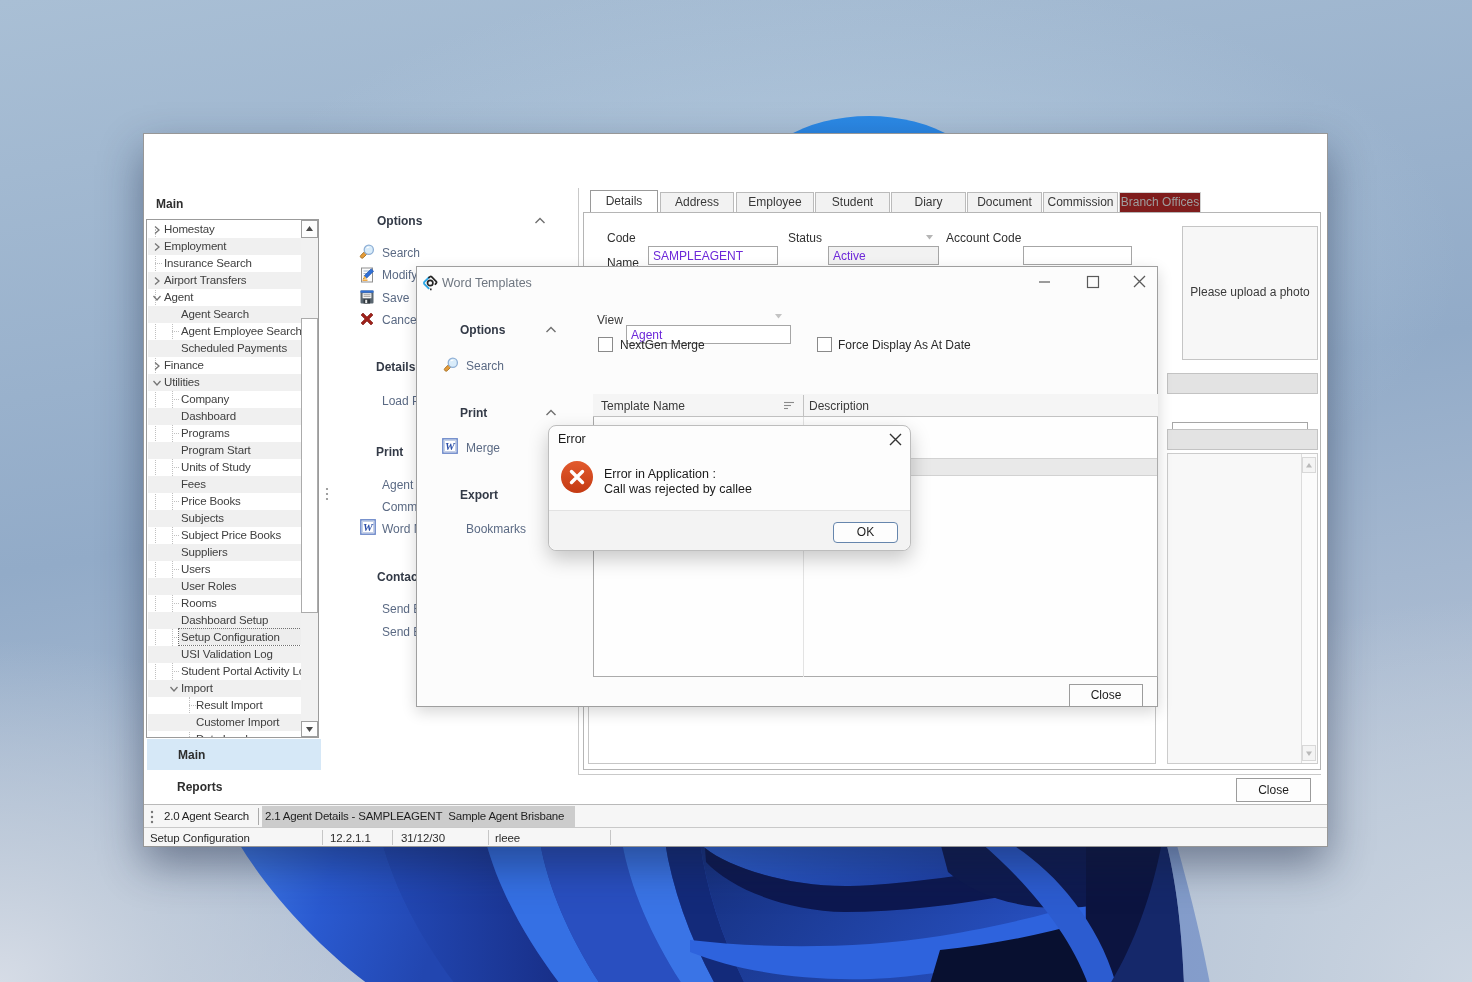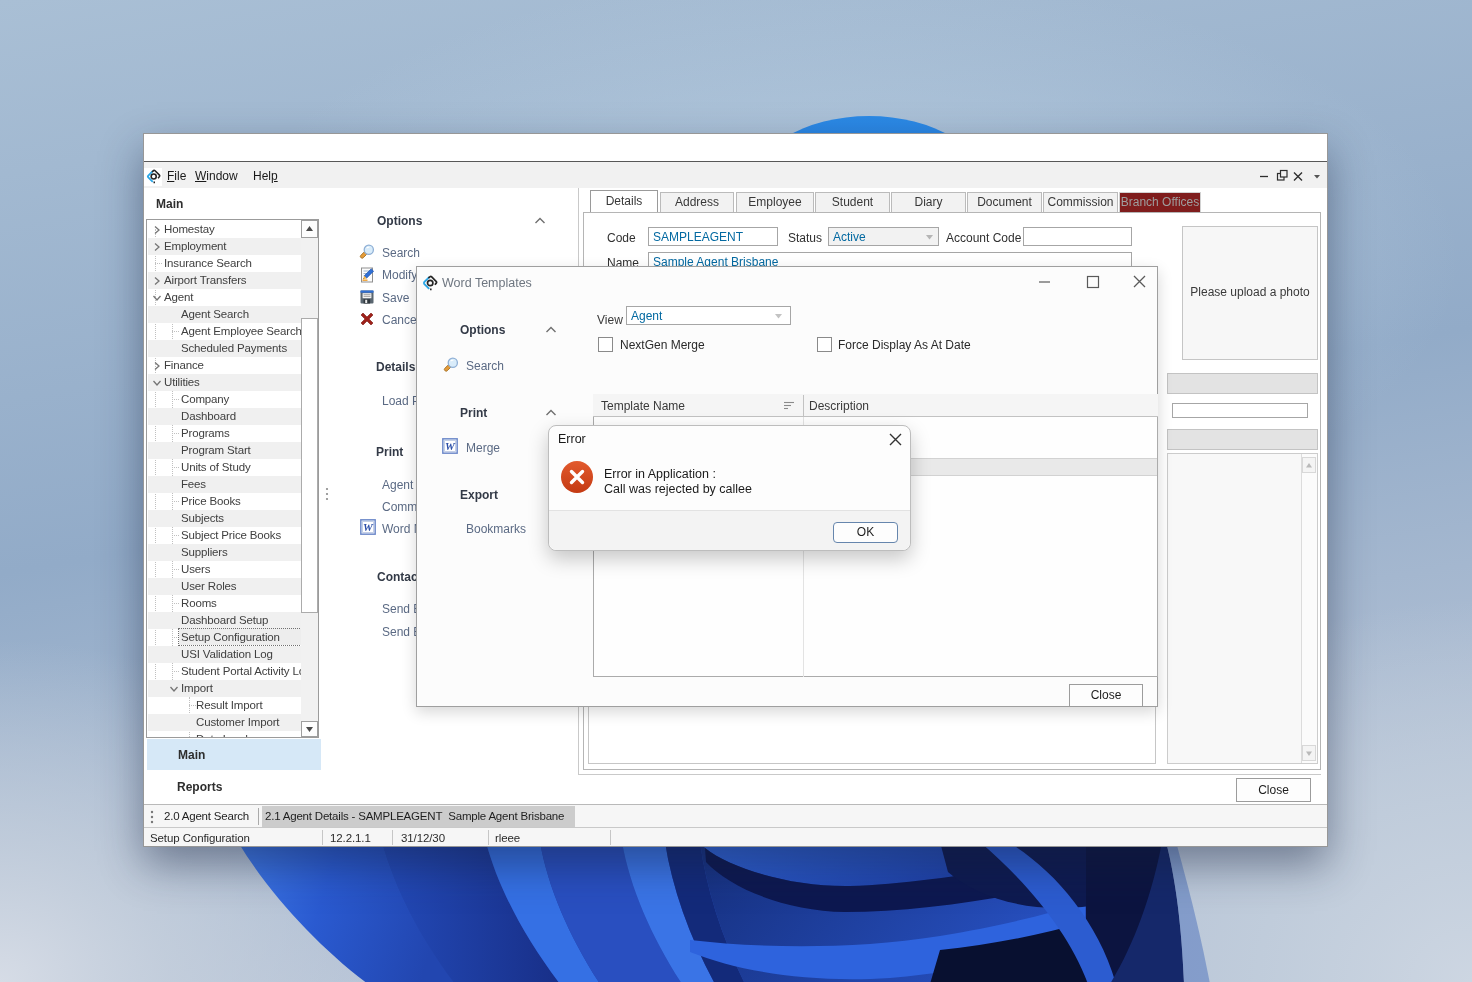--- a/index.html
+++ b/index.html
@@ -22,21 +22,21 @@
 .trow { position:absolute; left:1px; width:153px; height:17px; color:#404040; white-space:nowrap; }
 .trow.g { background:#f0f0f0; }
 .chev { position:absolute; width:10px; height:10px; }
 
 .opthead { position:absolute; font-size:12px; font-weight:bold; color:#333a47; white-space:nowrap; }
 .optitem { position:absolute; font-size:12px; color:#5b6a84; white-space:nowrap; }
 .icon16 { position:absolute; width:16px; height:16px; }
 
 .tab { position:absolute; top:4px; height:20px; background:#f2f2f2; border:1px solid #bbb; border-bottom:none; font-size:12px; color:#383838; text-align:center; line-height:19px; }
 .lbl { position:absolute; font-size:12px; color:#303030; white-space:nowrap; }
-.inp { position:absolute; background:#fff; border:1px solid #a6a6a6; font-size:12px; color:#0369a1; padding:2px 4px; line-height:14px; }
+.inp { position:absolute; background:#fff; border:1px solid #a6a6a6; font-size:12px; color:#6d28d9; padding:2px 4px; line-height:14px;margin-top:19px; }
 .gbar { position:absolute; background:#e3e3e3; border:1px solid #c3c3c3; }
 .btn { position:absolute; background:#fdfdfd; border:1px solid #9c9c9c; font-size:12px; color:#1d1d1d; text-align:center; }
 
 #wdlg { position:absolute; left:416px; top:266px; width:742px; height:441px; background:#fcfcfc;
   border:1px solid #9f9f9f; box-shadow:0 5px 14px rgba(0,0,0,.16); z-index:10; }
 #edlg { position:absolute; left:548px; top:425px; width:363px; height:126px; background:#fdfdfd;
   border:1px solid #bdbdbd; border-radius:8px; box-shadow:0 8px 20px rgba(0,0,0,.22); z-index:20; }
 </style>
 </head>
 <body>
@@ -110,38 +110,20 @@
     <rect x="1086" y="842" width="78" height="142" fill="#0c1440"></rect>
     <path d="M980,842 C1030,885 1070,935 1088,984 L1116,984 C1098,920 1052,868 1008,842 Z" fill="#2c5cd0"></path>
     <path d="M1162,842 C1152,895 1134,945 1110,984 L1184,984 C1182,930 1176,880 1166,842 Z" fill="#15286a"></path>
     <path d="M1166,842 C1176,880 1182,930 1184,984 L1210,984 C1200,930 1186,878 1176,842 Z" fill="#3e66b8" opacity="0.45"></path>
   </g>
 </svg>
 
 <div id="win">
 
 
-  <div id="mbar">
-    <div class="abs" style="left:0;top:6px;width:18px;height:18px;background:#fff"></div>
-    <svg class="abs" style="left:2px;top:7px" width="15" height="15" viewBox="0 0 16 16">
-      <path d="M7.2,2.2 L2.2,7.2 Q1.6,8 2.2,8.8 L7.2,13.8" fill="none" stroke="#2aa6e6" stroke-width="1.9"></path>
-      <path d="M6.4,3 L8.2,1.6 Q8.9,1.1 9.7,1.9 L14.1,6.3 Q14.9,7.1 14.4,7.9 L12.9,9.8 M9.6,14.3 L8,14.3" fill="none" stroke="#252525" stroke-width="1.7"></path>
-      <circle cx="8.2" cy="8" r="2.7" fill="none" stroke="#252525" stroke-width="1.7"></circle>
-    </svg>
-    <div class="menuitem" style="left:23px"><u>F</u>ile</div>
-    <div class="menuitem" style="left:51px"><u>W</u>indow</div>
-    <div class="menuitem" style="left:109px">Hel<u>p</u></div>
-    <svg class="abs" style="left:1108px;top:0" width="76" height="27" viewBox="0 0 76 27">
-      <line x1="8" y1="14.5" x2="16" y2="14.5" stroke="#2e2e2e" stroke-width="1.3"></line>
-      <rect x="25.5" y="11.5" width="6.5" height="6.5" fill="none" stroke="#2e2e2e" stroke-width="1.2"></rect>
-      <rect x="28.5" y="8.5" width="6.5" height="6.5" fill="#f1f1f1" stroke="#2e2e2e" stroke-width="1.2"></rect>
-      <path d="M42,10.5 L50,18.5 M50,10.5 L42,18.5" stroke="#2e2e2e" stroke-width="1.4"></path>
-      <path d="M62,13 L65,16.5 L68,13 Z" fill="#555"></path>
-    </svg>
-  </div>
 
   <div id="client">
 
     <div class="abs" style="left:12px;top:9px;font-size:12px;font-weight:bold;color:#2e2e2e">Main</div>
     <div id="treebox">
 <div class="abs" style="left:8px;top:9px;width:0;height:460px;border-left:1px dotted #c0c0c0"></div>
 <div class="abs" style="left:25px;top:86px;width:0;height:43px;border-left:1px dotted #c0c0c0"></div>
 <div class="abs" style="left:25px;top:171px;width:0;height:297px;border-left:1px dotted #c0c0c0"></div>
 <div class="abs" style="left:42px;top:477px;width:0;height:42px;border-left:1px dotted #c0c0c0"></div>
 <div class="abs" style="left:8px;top:43px;width:7px;height:0;border-top:1px dotted #c0c0c0"></div>

